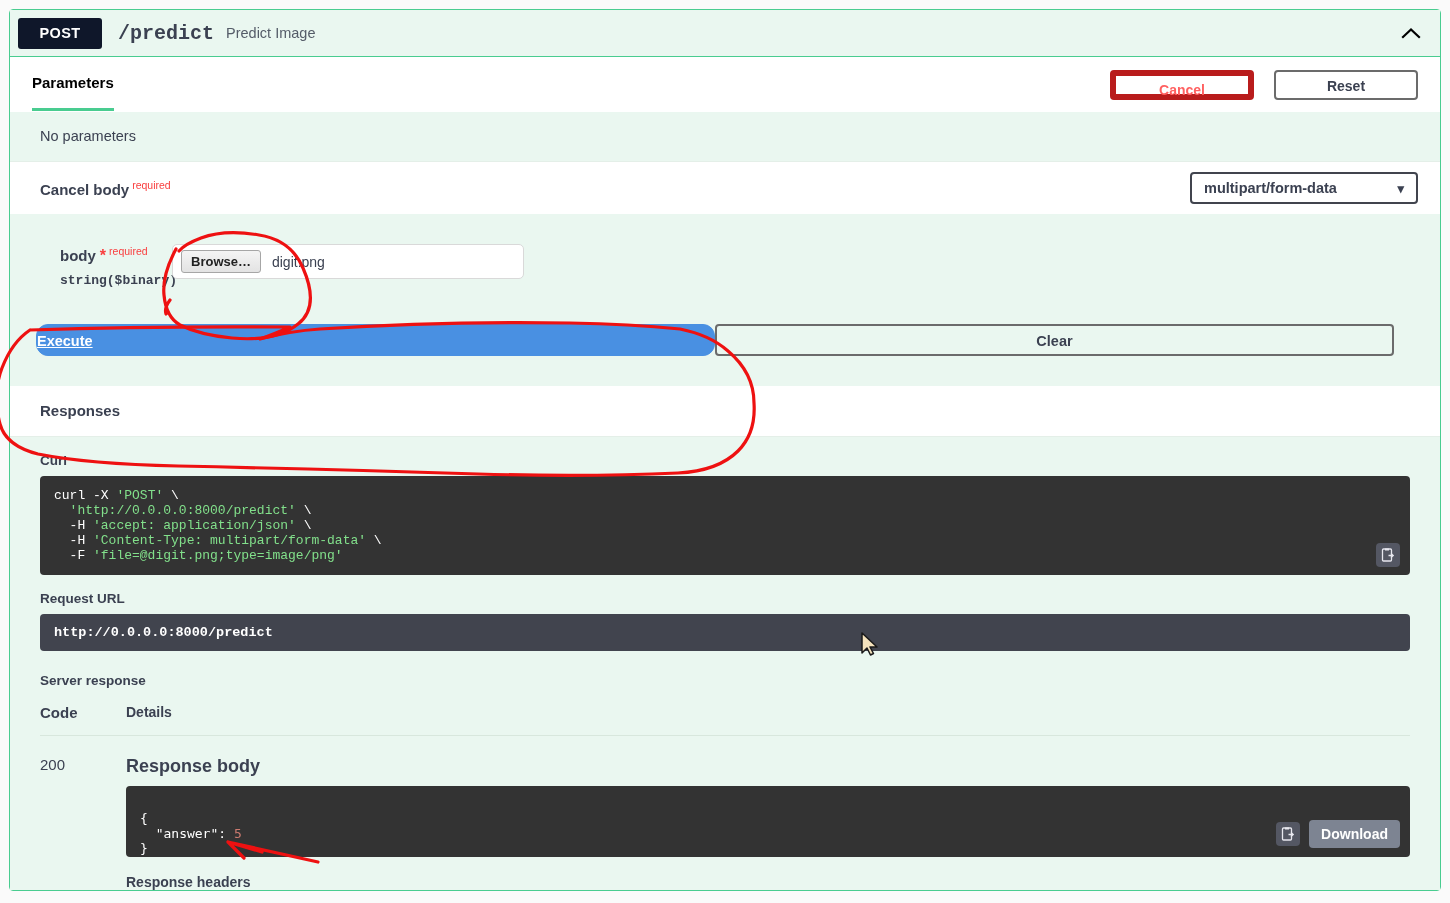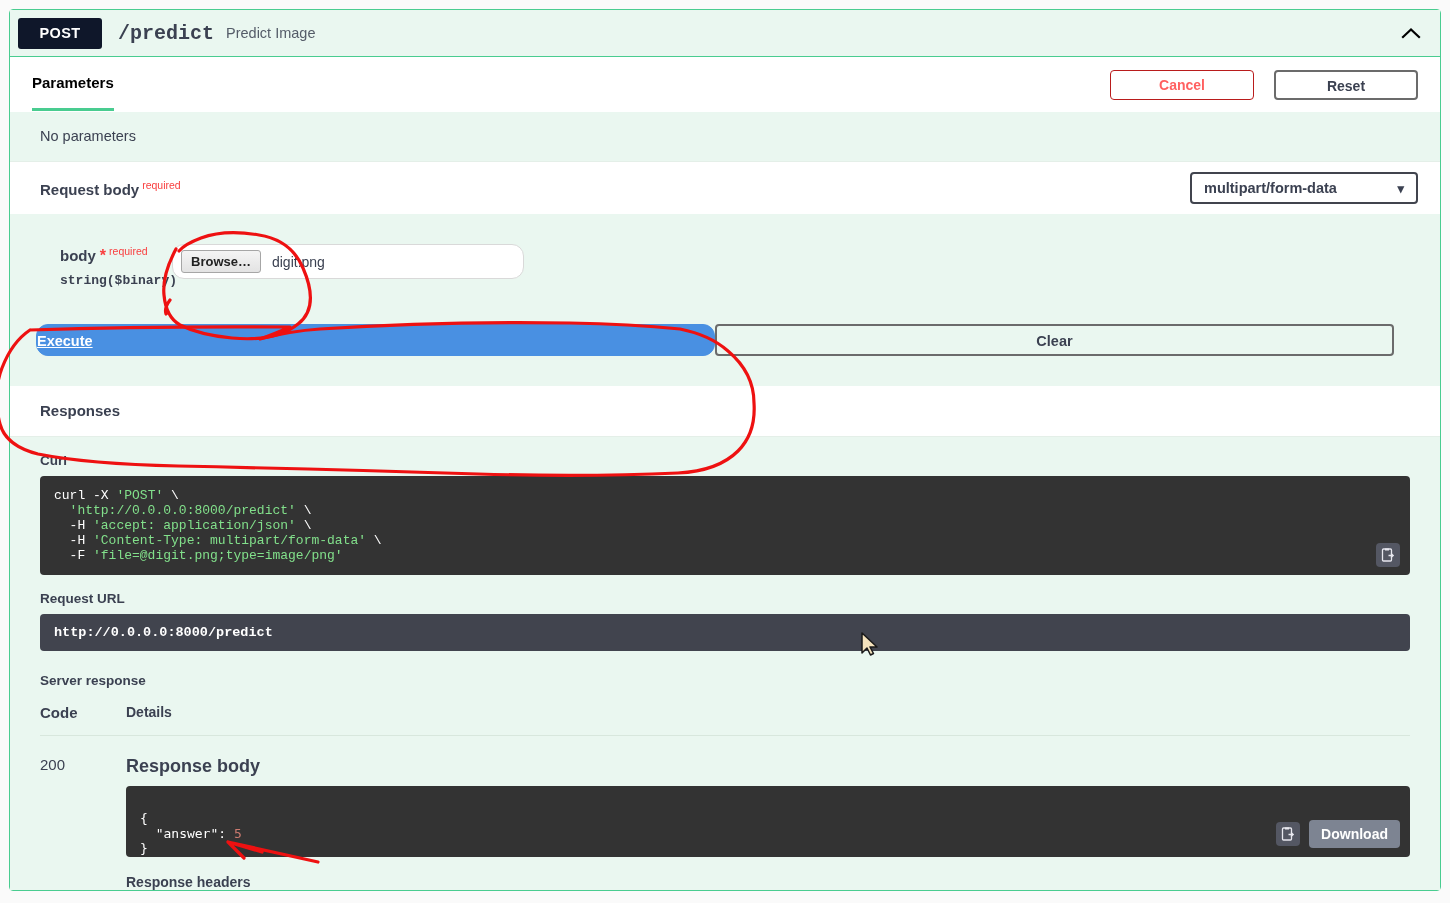--- a/index.html
+++ b/index.html
@@ -53,21 +53,21 @@
     padding: 0 0 17px 0; margin-top: 16px;
     border-bottom: 3px solid #49cc90;
     text-align: right;
   }
   .btn-group { margin-left: auto; display: flex; gap: 20px; }
   .btn-cancel, .btn-reset {
     width: 144px; height: 30px; line-height: 28px; text-align: center;
     background: #fff; border-radius: 4px; font-size: 14px; font-weight: bold;
     cursor: pointer; font-family: "Liberation Sans", sans-serif;
   }
-  .btn-cancel { border: 1px solid #b91c1c; color: #ff6060; }
+  .btn-cancel { border: 6px solid #b91c1c; color: #ff6060; }
   .btn-reset  { border: 2px solid #6b6b6b; color: #3b4151; }
 
   .no-params {
     background: #eaf7f0; padding: 16px 30px 17px 30px;
     font-size: 14.5px; color: #3b4151;
   }
 
   
   .reqbody-bar {
     display: flex; align-items: center;
@@ -94,21 +94,21 @@
   .file-label { width: 112px; padding-top: 3px; }
   .file-name { font-size: 15px; font-weight: bold; color: #3b4151; }
   .file-star { color: #f93e3e; font-weight: bold; margin-left: 4px; }
   .file-req { color: #f93e3e; font-size: 10.5px; vertical-align: super; margin-left: 3px; }
   .file-type {
     font-family: "Liberation Mono", monospace; font-size: 13px;
     font-weight: bold; color: #3b4151; margin-top: 8px;
   }
   .file-input {
     width: 352px; height: 35px; background: #fff;
-    border: 1px solid #d9d9d9; border-radius: 12px;
+    border: 1px solid #d9d9d9; border-radius: 5px;
     display: flex; align-items: center; padding: 0 8px; margin-top: 2px;
   }
   .browse-btn {
     border: 1px solid #a6a6a6; border-radius: 3px;
     background: linear-gradient(#f4f4f4, #e3e3e3);
     font-size: 13px; font-weight: bold; color: #222;
     padding: 3px 9px; cursor: pointer;
     font-family: "Liberation Sans", sans-serif;
   }
   .browse-filename { margin-left: 11px; font-size: 14px; color: #3b4151; }
@@ -213,21 +213,21 @@
         <div class="btn-group">
           <div class="btn-cancel">Cancel</div>
           <div class="btn-reset">Reset</div>
         </div>
       </div>
 
       <div class="no-params">No parameters</div>
 
       <div class="reqbody-bar">
         <div class="reqbody-title">
-          <span>Request body</span><span class="req-sup">required</span>
+          <span>Cancel body</span><span class="req-sup">required</span>
         </div>
         <div class="media-select">
           <span>multipart/form-data</span>
           <span class="media-caret">▾</span>
         </div>
       </div>
 
       <div class="filezone">
         <div class="file-row">
           <div class="file-label">

